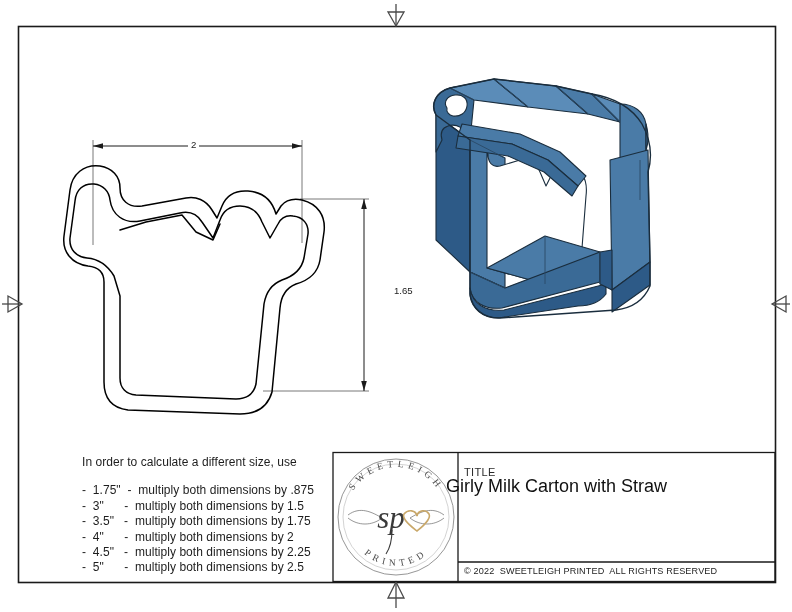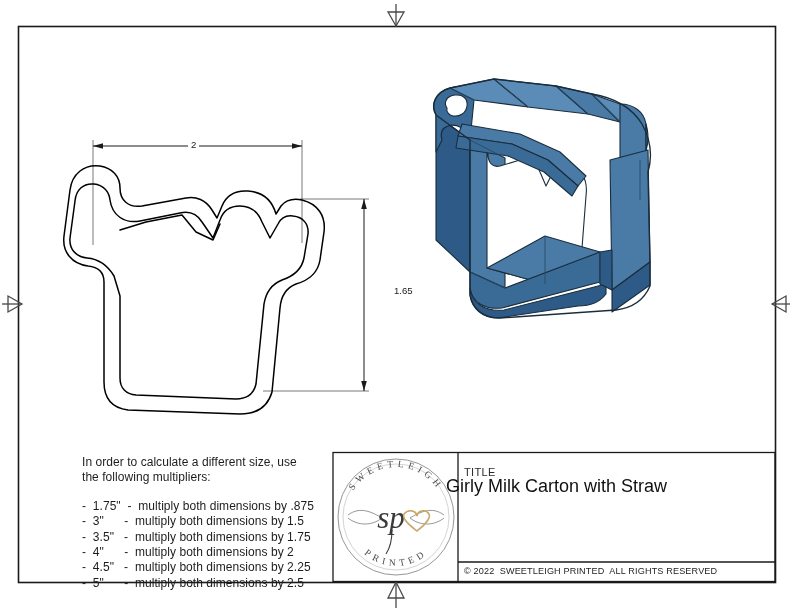--- a/index.html
+++ b/index.html
@@ -327,21 +327,20 @@
 
   </svg>
 
   <div class="dim-label" id="dim-h-label">2</div>
 
   <div class="dim-label" id="dim-v-label">1.65</div>
 
   <div class="multiplier-note">
     <div class="intro">
       <div>In order to calculate a different size, use</div>
-      <div>the following multipliers:</div>
     </div>
     <ul class="mlist">
       <li>-  1.75"  -  multiply both dimensions by .875</li>
       <li>-  3"      -  multiply both dimensions by 1.5</li>
       <li>-  3.5"   -  multiply both dimensions by 1.75</li>
       <li>-  4"      -  multiply both dimensions by 2</li>
       <li>-  4.5"   -  multiply both dimensions by 2.25</li>
       <li>-  5"      -  multiply both dimensions by 2.5</li>
     </ul>
   </div>

